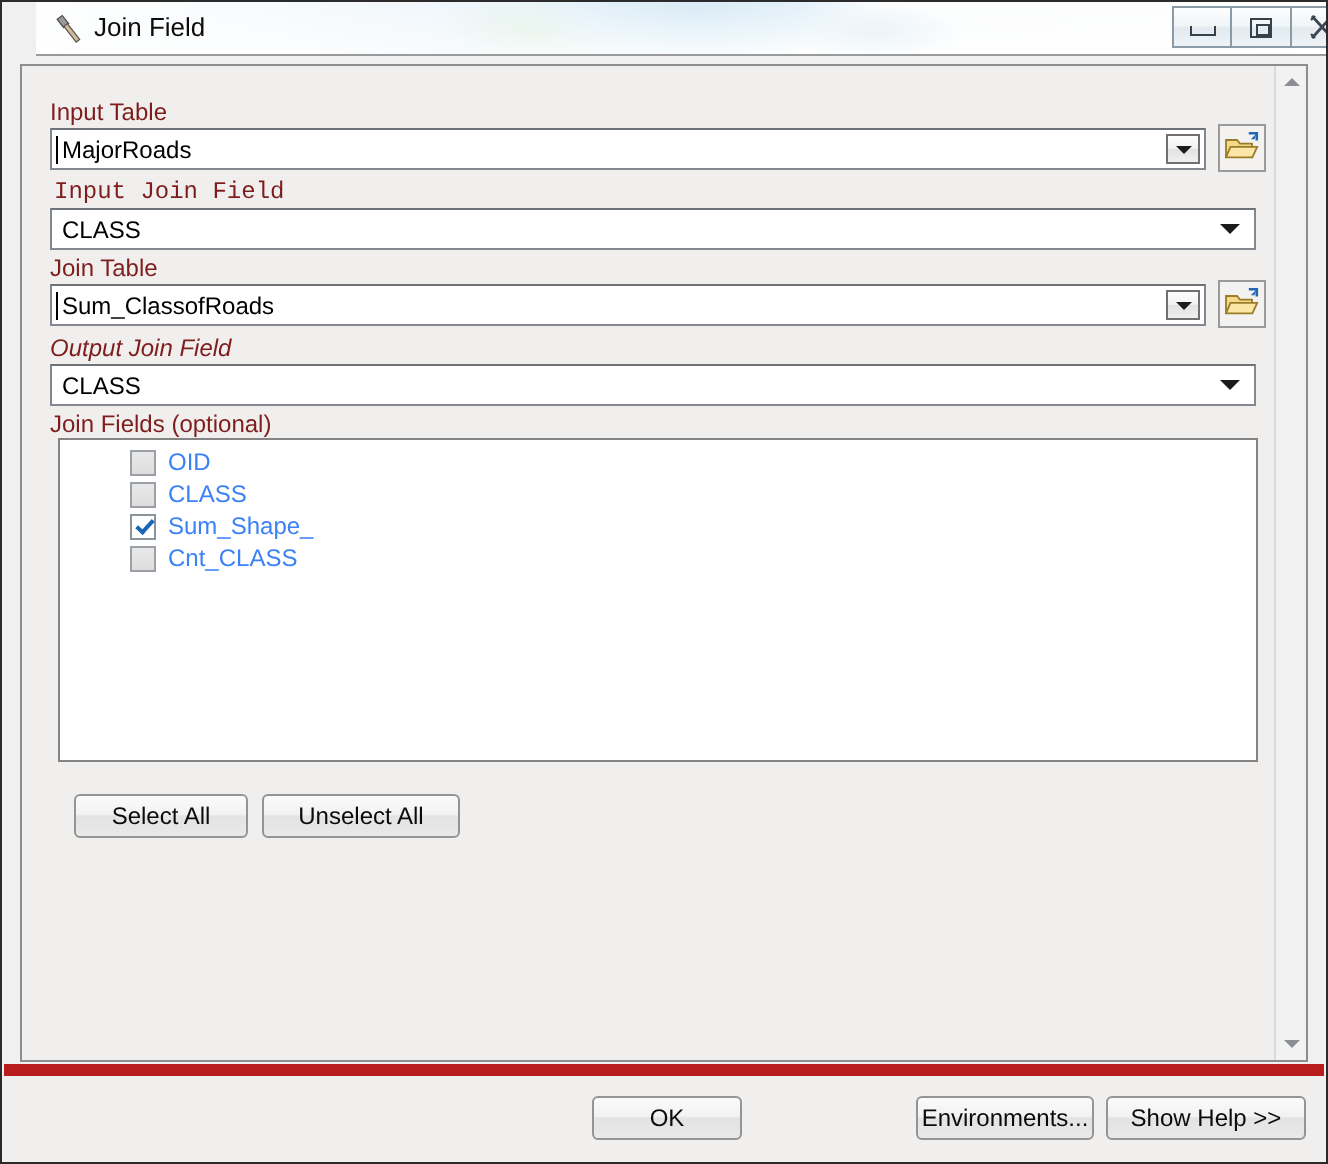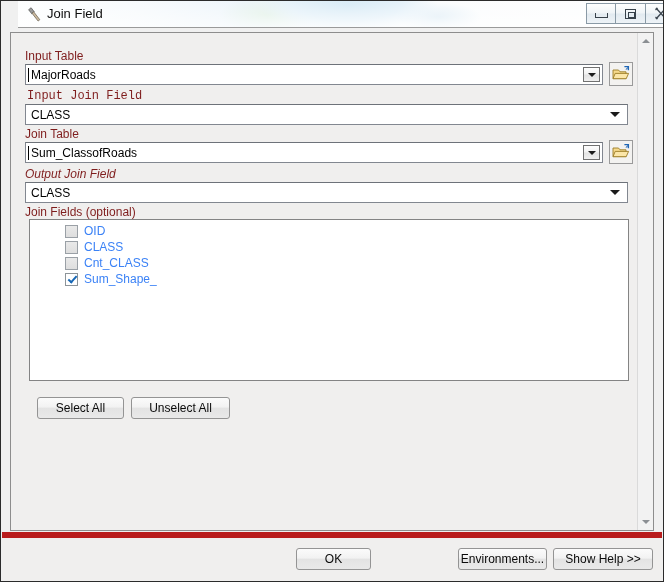--- a/index.html
+++ b/index.html
@@ -374,26 +374,26 @@
         <div style="padding-top:3px;">
           <div class="list-item">
             <span class="cbx"></span>
             <span>OID</span>
           </div>
           <div class="list-item">
             <span class="cbx"></span>
             <span>CLASS</span>
           </div>
           <div class="list-item">
+            <span class="cbx checked"></span>
+            <span>Sum_Shape_</span>
+          </div>
+          <div class="list-item">
             <span class="cbx"></span>
             <span>Cnt_CLASS</span>
-          </div>
-          <div class="list-item">
-            <span class="cbx checked"></span>
-            <span>Sum_Shape_</span>
           </div>
         </div>
       </div>
 
       <div class="btn" style="left:26px; top:364px; width:87px;">Select All</div>
       <div class="btn" style="left:120px; top:364px; width:99px;">Unselect All</div>
 
     </div>
 
     <div class="vscroll">

